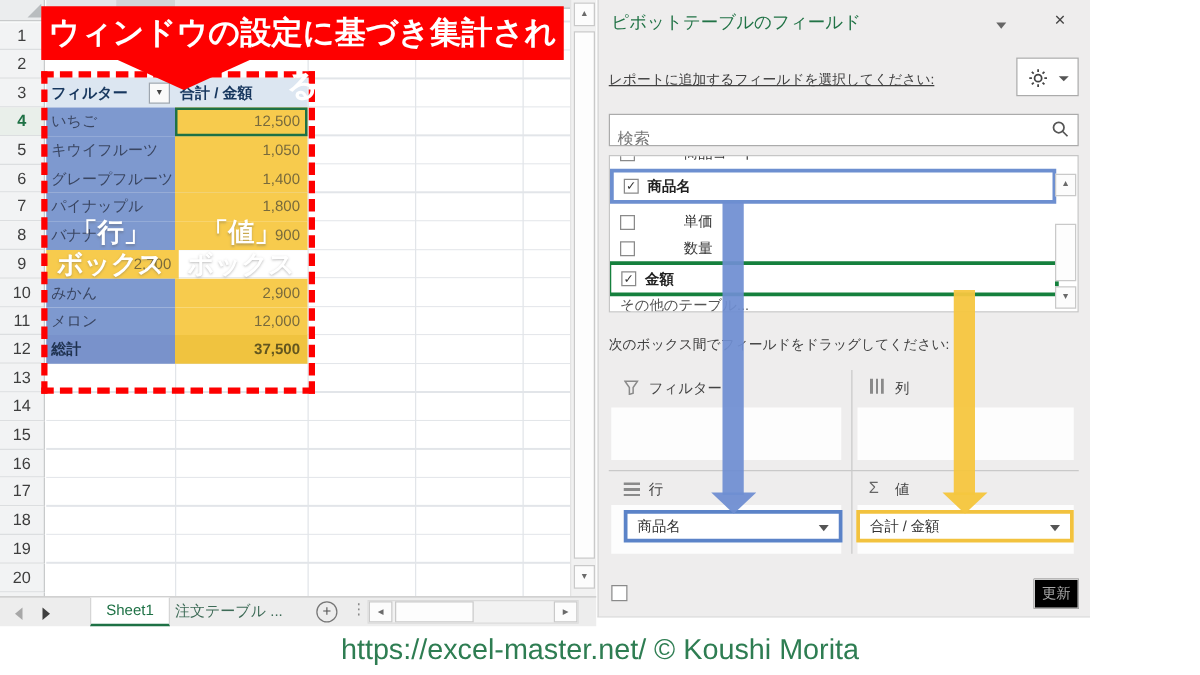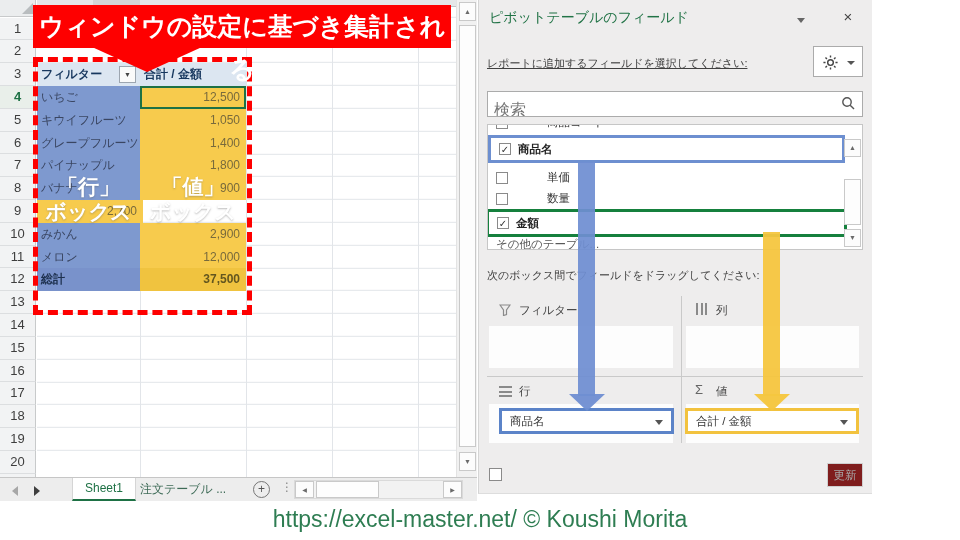--- a/index.html
+++ b/index.html
@@ -68,21 +68,21 @@
   
   #panel { position:absolute; left:478px; top:0; width:394px; height:494px; background:#EEEDED; border-left:1px solid #D5D5D5; border-bottom:1px solid #DDD; }
   #p-title { position:absolute; left:10px; top:9px; font-size:14px; color:#217346; }
   #p-caret { position:absolute; left:318px; top:18px; width:0; height:0; border-left:4px solid transparent; border-right:4px solid transparent; border-top:5px solid #666; }
   #p-close { position:absolute; left:360px; top:8px; font-size:15px; color:#444; width:18px; text-align:center; }
   #p-sub { position:absolute; left:8px; top:56px; font-size:11px; color:#404040;text-decoration:underline; }
   #gearbtn { position:absolute; left:334px; top:46px; width:50px; height:31px; background:#fff; border:1px solid #ABABAB; }
   #gearbtn svg { position:absolute; left:8px; top:7px; }
   #gearbtn .dd { position:absolute; right:7px; top:14px; width:0; height:0; border-left:4px solid transparent; border-right:4px solid transparent; border-top:4px solid #555; }
   #search { position:absolute; left:8px; top:91px; width:376px; height:26px; background:#fff; border:1px solid #ABABAB;
-            font-size:16px; padding:12px 26px 0 6px; color:#333; font-family:inherit; }
+            font-size:13px; padding:12px 26px 0 6px; color:#333; font-family:inherit; }
   #search::placeholder { color:#777; opacity:1; }
   #mag { position:absolute; left:362px; top:96px; }
 
   #flist { position:absolute; left:8px; top:124px; width:376px; height:126px; background:#fff; border:1px solid #C6C6C6; overflow:hidden; }
   .fitem { position:absolute; left:0; width:350px; height:21px; display:flex; align-items:center; font-size:11.5px; color:#333;gap:32px; }
   .cb { width:12px; height:12px; border:1px solid #8A8A8A; background:#fff; margin:0 7px 0 8px; flex:none;
         font-size:10px; line-height:11px; text-align:center; color:#333; }
   .cb.checked::after { content:"✓"; }
   .fsel { position:absolute; height:28px; display:flex; align-items:center; font-size:11.5px; font-weight:bold; color:#222; background:#fff; }
   .fsel.blue { left:0; top:10px; width:357px; border:3px solid #6D8FD0; }
@@ -101,21 +101,21 @@
   .pill { position:absolute; height:26px; background:#fff; display:flex; align-items:center; font-size:11.5px; color:#333; padding-left:8px; }
   .pill.blue { left:12px; top:112px; width:175px; border:3px solid #5B83C8; }
   .pill.yellow { left:198px; top:112px; width:174px; border:3px solid #F2C23E; }
   .pill .dd { position:absolute; right:8px; top:9px; width:0; height:0; border-left:4px solid transparent; border-right:4px solid transparent; border-top:5px solid #555; }
   .icon-rows { width:13px; height:11px; background:repeating-linear-gradient(to bottom,#8a8a8a 0 2px,transparent 2px 4.5px); }
   .icon-cols { width:11px; height:12px; background:repeating-linear-gradient(to right,#8a8a8a 0 2px,transparent 2px 4.5px); }
   .sigma { font-size:13px; color:#666; }
 
   #deferbox { position:absolute; left:10px; top:468px; width:13px; height:13px; border:1px solid #8A8A8A; background:#fff; }
   #deferlbl { position:absolute; left:31px; top:468px; font-size:11.5px; color:#404040; }
-  #updatebtn { position:absolute; left:348px; top:463px; width:36px; height:24px; background:#7f1d1d; border:1px solid #CFCFCF;
+  #updatebtn { position:absolute; left:348px; top:463px; width:36px; height:24px; background:#000000; border:1px solid #CFCFCF;
                color:#A8A8A8; font-size:11.5px; text-align:center; line-height:22px; }
 
   
   .flow { position:absolute; z-index:7; }
   #barrow { left:578px; top:162px; width:17px; height:234px; background:rgba(111,142,210,.93); }
   #barrow-h { left:569px; top:394px; width:0; height:0; border-left:18px solid transparent; border-right:18px solid transparent; border-top:17px solid rgba(111,142,210,.95); }
   #yarrow { left:763px; top:232px; width:17px; height:164px; background:rgba(245,198,63,.95); }
   #yarrow-h { left:754px; top:394px; width:0; height:0; border-left:18px solid transparent; border-right:18px solid transparent; border-top:17px solid rgba(245,198,63,.97); }
 
   #footer { position:absolute; left:0; top:500px; width:960px; height:40px; text-align:center; font-size:23px; color:#2E7D52; line-height:38px; }

